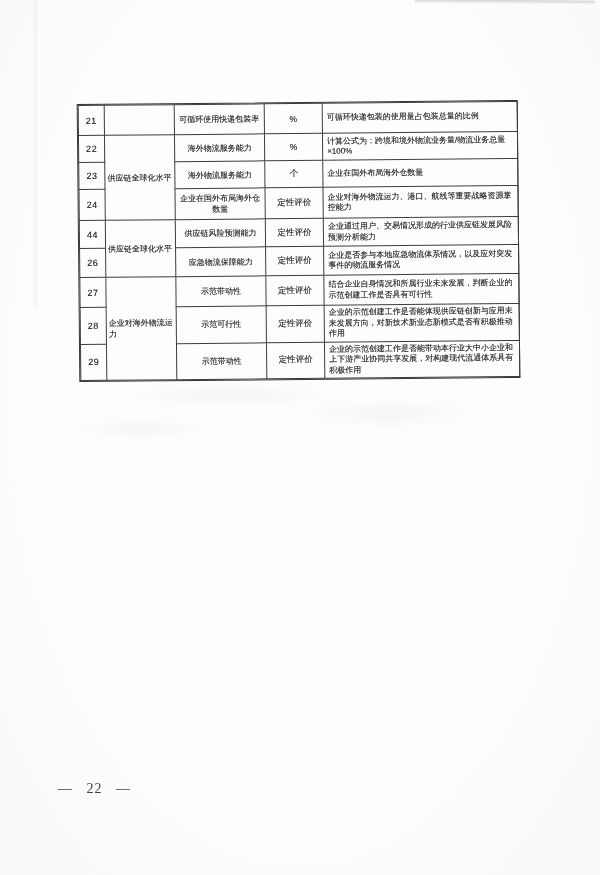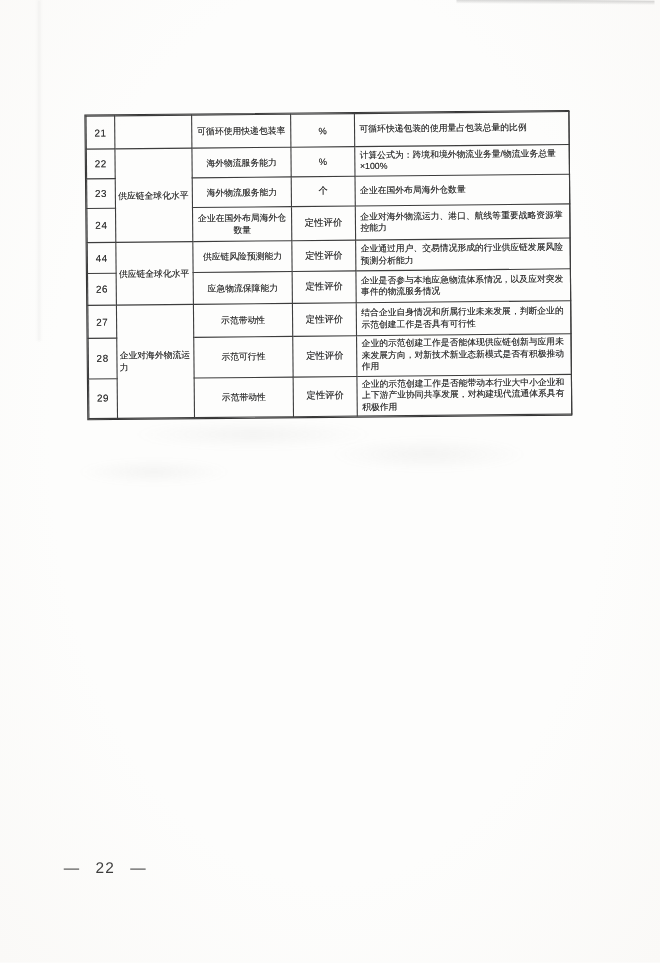--- a/index.html
+++ b/index.html
@@ -100,21 +100,21 @@
 
   
   .page-number {
     position: absolute;
     left: 58px;
     top: 781px;
     font-size: 14px;
     color: #3d3d3d;
     letter-spacing: 1px;
     word-spacing: 9px;
-    font-family: Liberation Sans, sans-serif;
+    font-family: Liberation Serif, serif;
   }
 </style>
 </head>
 <body>
 
 <div class="paper">
 
   <div class="artifact-top-edge"></div>
   <div class="artifact-left-band"></div>
   <div class="blotch b1"></div>

